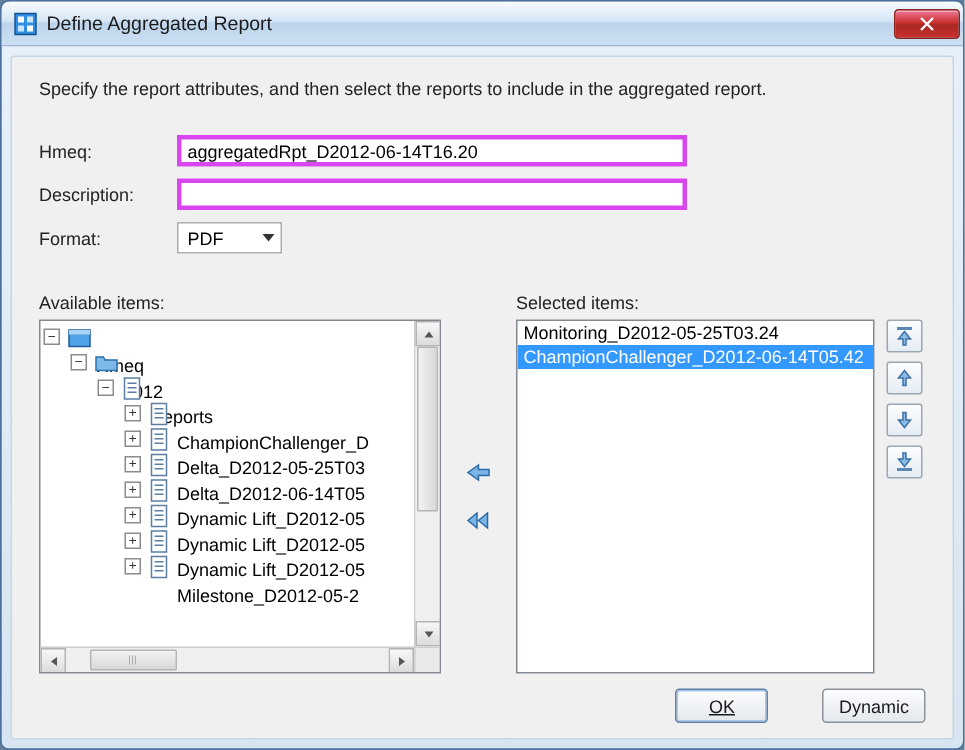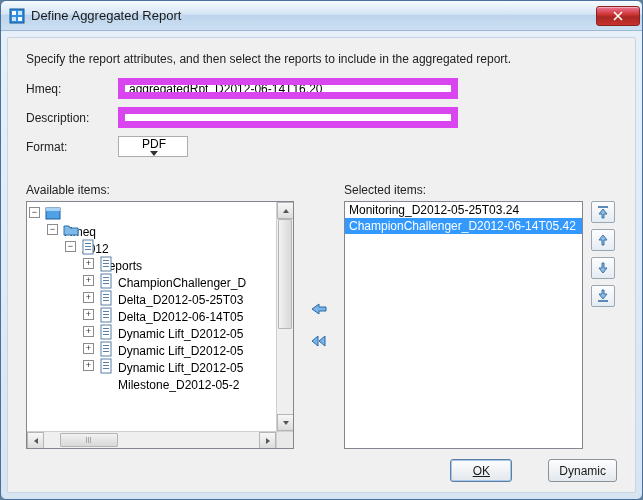--- a/index.html
+++ b/index.html
@@ -54,53 +54,52 @@
     flex: 1;
     padding: 14px 18px 10px 18px;
     background: #f0f0f0;
     margin: 6px;
     border: 1px solid #c7d6e6;
     border-radius: 2px;
     display: flex;
     flex-direction: column;
   }
   .intro {
-    margin-bottom: 12px;
+    margin-bottom: 24px;
     color: #222;
   }
   .form-row {
     display: flex;
     align-items: center;
     margin-bottom: 8px;
   }
   .form-row label {
     width: 92px;
     color: #222;
   }
   .text-input {
     flex: 1;
     max-width: 340px;
     height: 21px;
-    border: 7px solid #d946ef;
+    border: 3px solid #d946ef;
     background: #fff;
     padding: 1px 4px;
     font-size: 12px;
     font-family: inherit;
   }
   .text-input.wide { max-width: 340px; }
   .select {
     width: 70px;
     height: 21px;
     border: 1px solid #abadb3;
     background: #fff;
     display: flex;
     align-items: center;
     padding: 0 4px 0 6px;
     justify-content: space-between;
-    flex-direction: column;
   }
   .select .tri {
     width: 0; height: 0;
     border-left: 4px solid transparent;
     border-right: 4px solid transparent;
     border-top: 5px solid #333;
   }
   .lists-area {
     display: flex;
     margin-top: 18px;

